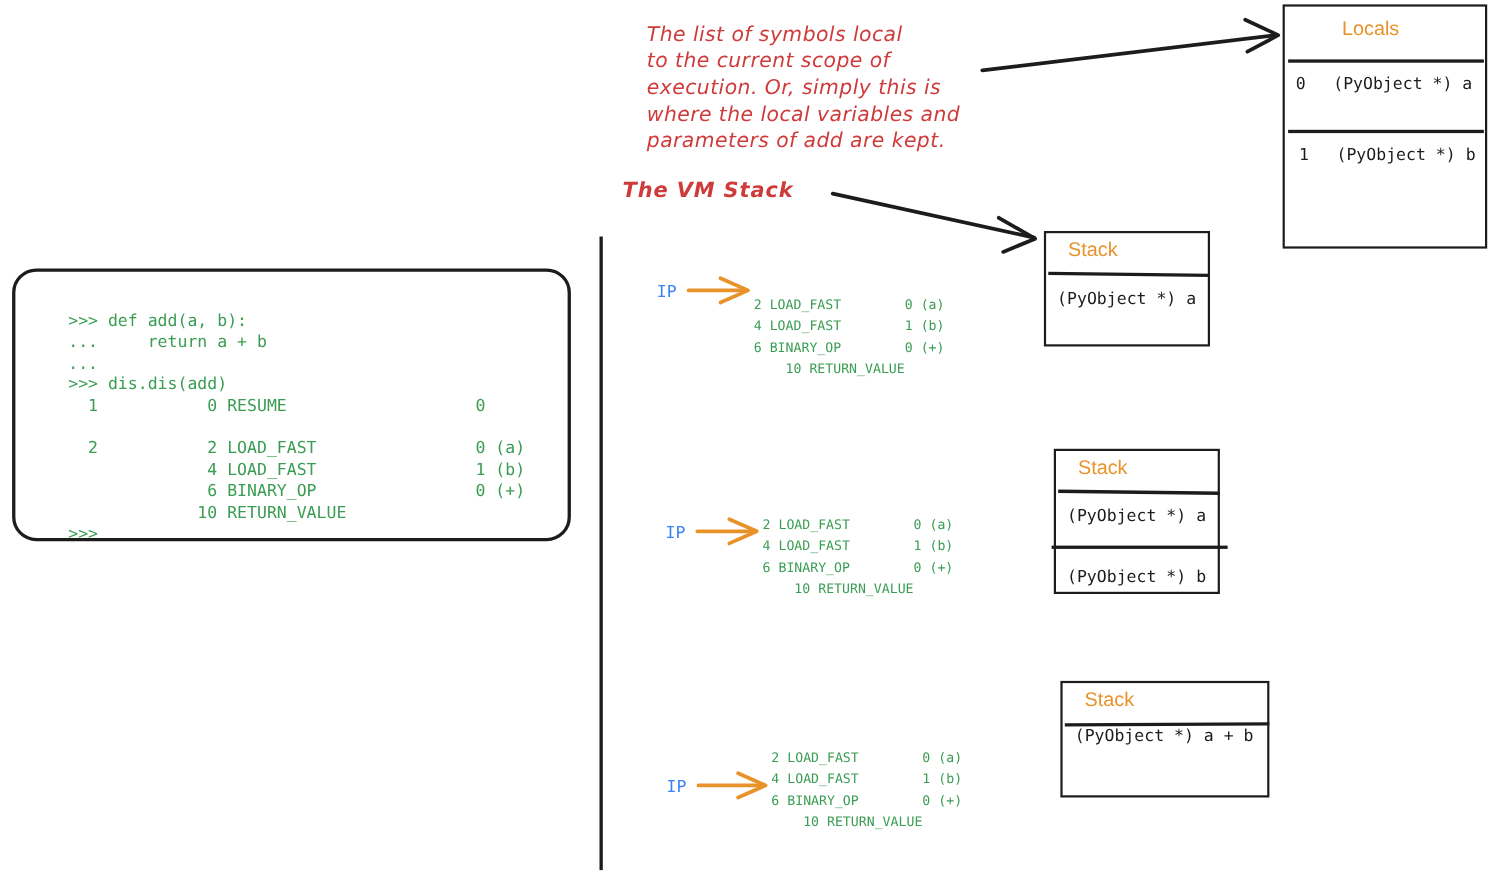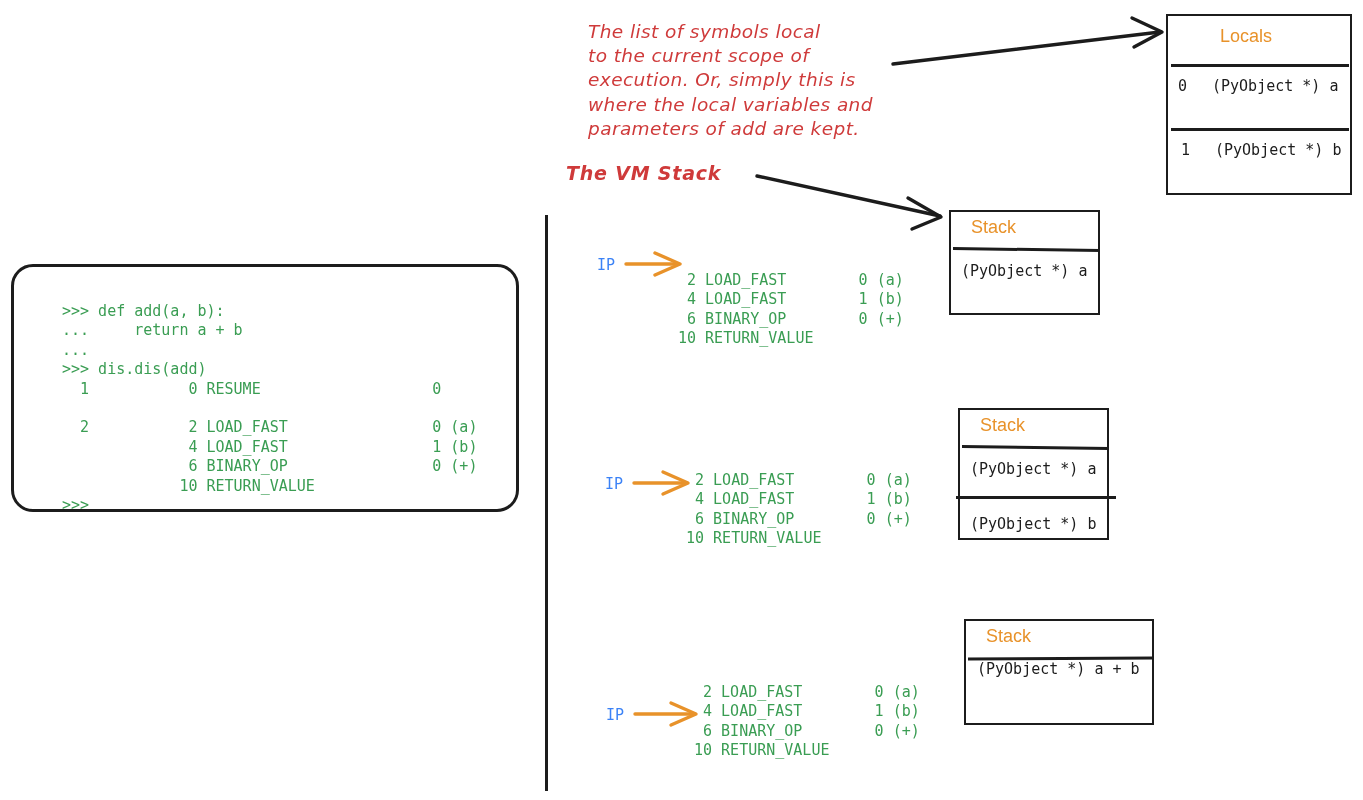--- a/index.html
+++ b/index.html
@@ -42,21 +42,21 @@
     left: 566px;
     top: 162px;
     font-size: 19px;
     font-weight: 600;
     letter-spacing: 0.8px;
   }
 
   
   #repl-box {
     left: 11px;
-    top: 264px;
+    top: 244px;
     width: 508px;
     height: 248px;
     border: 3px solid #1c1c1c;
     border-radius: 22px;
     box-sizing: border-box;
     background: #ffffff;
   }
   #repl-code {
     position: absolute;
     left: 48px;
@@ -100,23 +100,23 @@
     position: absolute;
     color: #1c1c1c;
     font-size: 15px;
     white-space: nowrap;
     font-family: "DejaVu Sans Mono", "Liberation Mono", monospace;
   }
 
   
   #locals-box {
     left: 1166px;
-    top: 14px;
+    top: 4px;
     width: 186px;
-    height: 181px;
+    height: 222px;
   }
   #locals-title { left: 52px; top: 10px; }
   #locals-rule-1 { left: 3px; top: 48px; width: 178px; }
   #locals-rule-2 { left: 3px; top: 112px; width: 178px; }
   #locals-row-0-index { left: 10px; top: 61px; }
   #locals-row-0-value { left: 44px; top: 61px; }
   #locals-row-1-index { left: 13px; top: 125px; }
   #locals-row-1-value { left: 47px; top: 125px; }
 
   
@@ -134,24 +134,25 @@
 
   #stack-box-3 { left: 964px; top: 619px; width: 190px; height: 106px; }
   #stack-3-title { left: 20px; top: 5px; }
   #stack-3-rule { left: 2px; top: 36px; width: 186px; transform: rotate(-0.3deg); }
   #stack-3-cell-0 { left: 11px; top: 39px; }
 
   
   .bytecode {
     position: absolute;
     color: #3a9d53;
-    font-size: 15px;
+    font-size: 12px;
     line-height: 19.4px;
     white-space: pre;
     font-family: "DejaVu Sans Mono", "Liberation Mono", monospace;
+    text-align: center;
   }
   #bytecode-1 { left: 678px; top: 256px; }
   #bytecode-2 { left: 686px; top: 456px; }
   #bytecode-3 { left: 694px; top: 668px; }
 
   
   .ip-label {
     position: absolute;
     color: #3b82f6;
     font-size: 15px;

